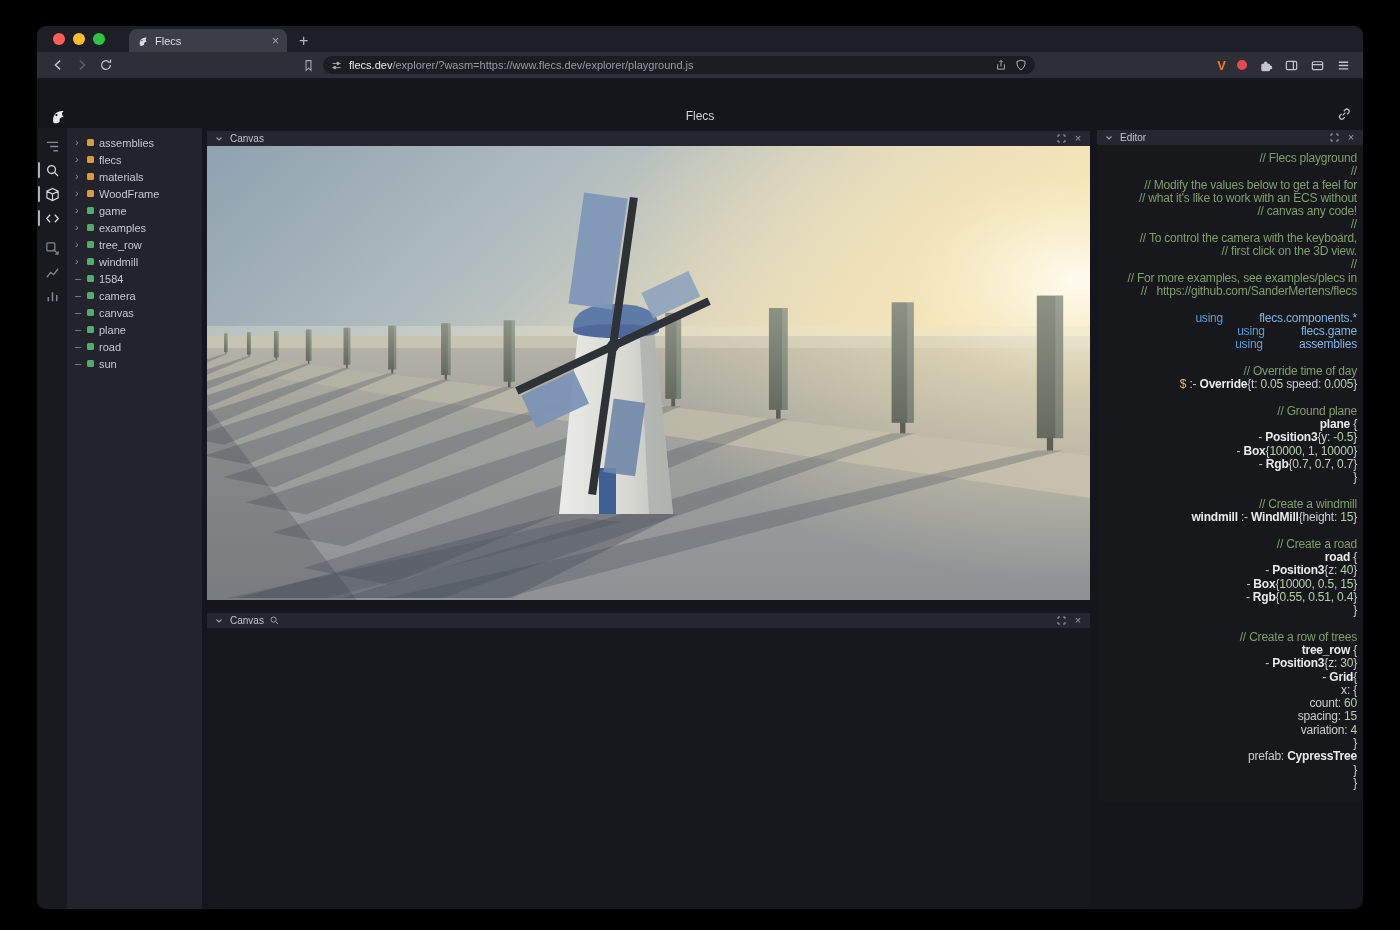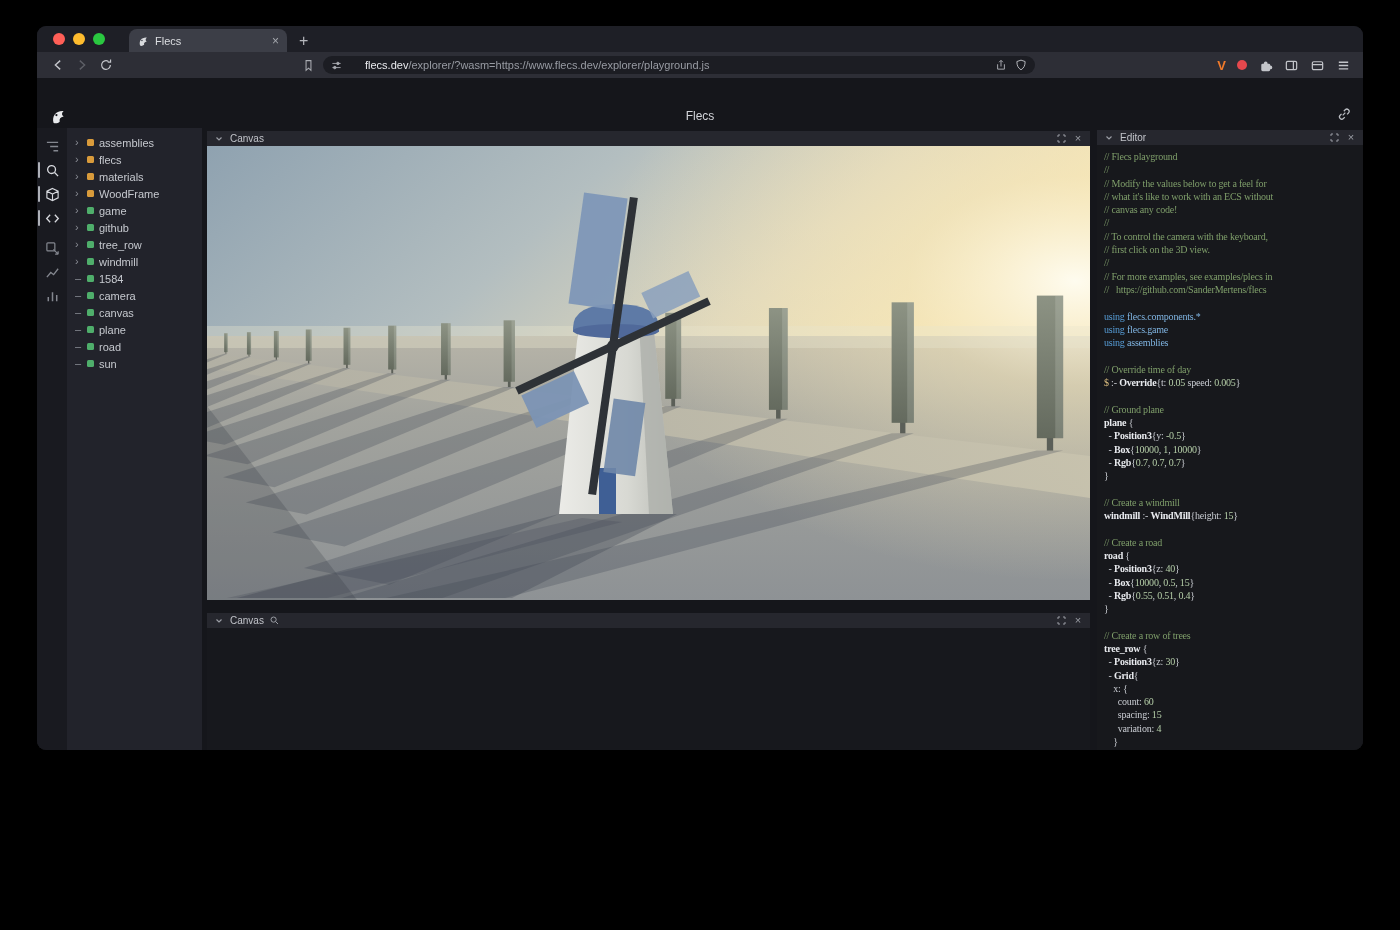--- a/index.html
+++ b/index.html
@@ -1,36 +1,36 @@
 <!DOCTYPE html>
 <html><head>
 <meta charset="utf-8">
 <style>
   * { margin:0; padding:0; box-sizing:border-box; }
   html,body { width:1400px; height:930px; background:#000; overflow:hidden;
               font-family:"Liberation Sans", sans-serif; }
 
-  .window { position:absolute; left:37px; top:26px; width:1326px; height:724px;
+  .window { position:absolute; left:37px; top:26px; width:1326px; height:883px;
             background:#15161b; border-radius:9px; overflow:hidden;
             box-shadow:0 12px 40px rgba(0,0,0,.65); }
 
   
   .tabstrip { height:26px; background:#1e1f26; display:flex; align-items:flex-end; }
   .lights { display:flex; gap:8px; padding:0 10px 7px 16px; align-items:center; }
   .light { width:12px; height:12px; border-radius:50%; }
   .tab { width:158px; height:23px; background:#3c3e47; border-radius:8px 8px 0 0;
          display:flex; align-items:center; gap:6px; padding:0 8px; margin-left:14px; }
   .tab-title { color:#dcdee2; font-size:11px; flex:1; }
   .tab-close { color:#a5a8ae; font-size:12px; line-height:1; }
   .newtab { color:#b6b8bd; font-size:16px; margin:0 0 3px 12px; line-height:1; }
 
   .toolbar { height:26px; background:#2d2e36; display:flex; align-items:center; padding:0 12px; }
   .nav-ic { width:18px; height:16px; display:flex; align-items:center; justify-content:center; margin-right:6px; }
   .urlbar { width:712px; height:18px; background:#1c1d23; border-radius:9px;
-            display:flex; align-items:center; padding:0 8px; gap:23px;
+            display:flex; align-items:center; padding:0 8px; gap:7px;
             font-size:11px; color:#989ba3; overflow:hidden; white-space:nowrap; }
   .url-domain { color:#e9eaee; }
   .url-path { color:#989ba3; }
   .url-right { margin-left:auto; display:flex; gap:8px; align-items:center; }
   .tb-spacer { width:178px; }
   .tb-right { margin-left:auto; display:flex; gap:11px; align-items:center; }
   .v-ext { color:#f07a2b; font-weight:bold; font-size:13px; }
   .red-dot { width:10px; height:10px; border-radius:50%; }
 
   
@@ -62,25 +62,25 @@
 
   .panel-canvas { left:170px; top:27px; width:883px; }
   .canvas-view { height:454px; position:relative; background:#9aa1a5; overflow:hidden; }
   .canvas-view svg { position:absolute; inset:0; display:block; }
 
   .panel-search { left:170px; top:509px; width:883px; bottom:0; }
   .search-body { position:absolute; top:15px; left:0; right:0; bottom:0; background:#17181d; }
 
   .panel-editor { left:1060px; top:26px; width:266px; }
   .editor-body { background:#17181c; padding:6px 6px 12px 7px; overflow:hidden; }
-  .code-line { height:13.3px; font-family:Liberation Serif, serif; font-size:10px;
-               letter-spacing:-0.2px; white-space:pre; color:#c9ccd2; }
+  .code-line { height:13.3px; font-family:Liberation Sans, sans-serif; font-size:12px;
+               letter-spacing:-0.2px; white-space:pre; color:#c9ccd2;text-align:right; }
   .tok-c { color:#7f9e6a; }
   .tok-k { color:#569cd6; }
-  .tok-m { color:#7fb3e0; }
+  .tok-m { color:#7fb3e0;margin-left:33px; }
   .tok-t { color:#e8eaee; font-weight:bold; }
   .tok-n { color:#b5cea8;margin-top:8px; }
   .tok-p { color:#c9ccd2; }
   .tok-v { color:#d7ba7d; }
 </style>
 </head>
 <body>
 
 <div class="window">
 
@@ -242,21 +242,21 @@
           <span class="tree-label">WoodFrame</span>
         </div>
         <div class="tree-row">
           <span class="tree-caret">›</span>
           <span class="tree-square" style="background: rgb(79, 174, 107);"></span>
           <span class="tree-label">game</span>
         </div>
         <div class="tree-row">
           <span class="tree-caret">›</span>
           <span class="tree-square" style="background: rgb(79, 174, 107);"></span>
-          <span class="tree-label">github</span>
+          <span class="tree-label">examples</span>
         </div>
         <div class="tree-row">
           <span class="tree-caret">›</span>
           <span class="tree-square" style="background: rgb(79, 174, 107);"></span>
           <span class="tree-label">tree_row</span>
         </div>
         <div class="tree-row">
           <span class="tree-caret">›</span>
           <span class="tree-square" style="background: rgb(79, 174, 107);"></span>
           <span class="tree-label">windmill</span>

